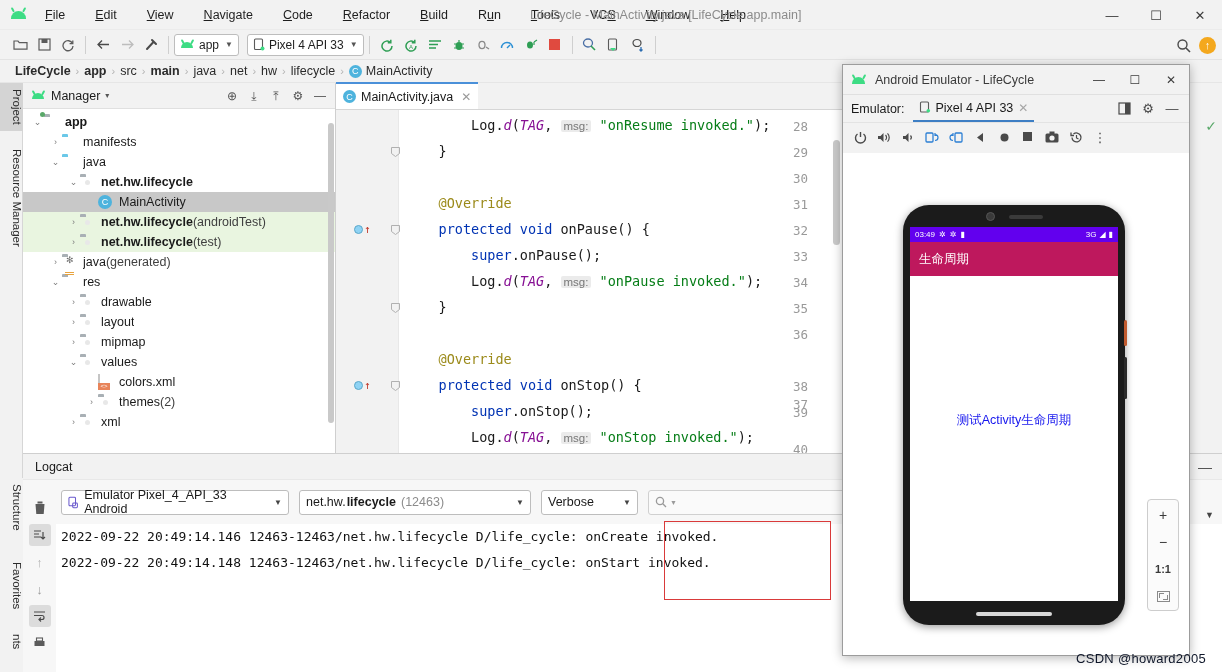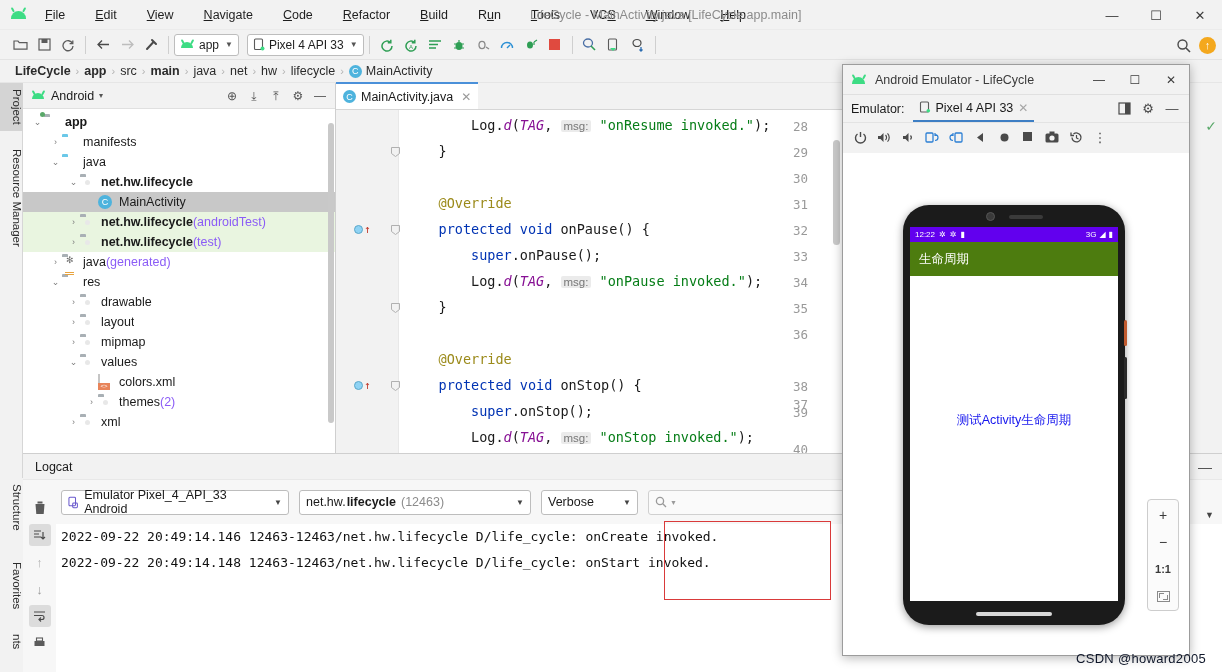--- a/index.html
+++ b/index.html
@@ -101,21 +101,21 @@
   }
   .projhead .lbl{ font-size:12.5px; }
   .projhead-icons{ margin-left:auto; display:flex; align-items:center; gap:2px; padding-right:5px;}
   .ph-ico{ width:20px;height:20px;display:flex;align-items:center;justify-content:center;
     color:#555; font-size:12px;}
   .tree { padding-top:3px; font-size:12.5px; overflow:hidden; height:343px;}
   .row { display:flex; align-items:center; height:20px; padding-right:4px; white-space:nowrap;}
   .row .arr{ width:13px; text-align:center; color:#7a7a7a; font-size:9px; flex:none;}
   .row .fico{ width:16px; height:14px; margin-right:5px; flex:none; position:relative;}
   .row .txt{ overflow:hidden; text-overflow:ellipsis;}
-  .row .muted{ color:#8b5cf6; }
+  .row .muted{ color:#404040; }
   .row.sel{ background:#c8c8c8; }
   .row.greenbg{ background:#e9f5e0; }
   .folder{
     width:15px;height:12px;background:#6bc8e8;border-radius:1px 2px 2px 2px;
     position:relative; top:1px;
   }
   .folder:before{content:"";position:absolute;left:0;top:-2px;width:6px;height:3px;background:#6bc8e8;border-radius:1px 1px 0 0;}
   .folder.pkg{ background:#a9b0b5;}
   .folder.pkg:after{content:"";position:absolute;left:5px;top:4px;width:5px;height:5px;border-radius:50%;background:#e8e8e8;}
   .folder.pkg:before{ background:#a9b0b5;}
@@ -239,21 +239,21 @@
   .phone-home{position:absolute;left:50%;bottom:9px;transform:translateX(-50%);
     width:76px;height:4px;border-radius:2px;background:#d8d8d8;}
   .pwr-btn{position:absolute;right:-2px;top:115px;width:3px;height:26px;background:#c05a2e;border-radius:2px;}
   .vol-btn{position:absolute;right:-2px;top:152px;width:3px;height:42px;background:#2b2b2b;border-radius:2px;}
   .statusbar{
     height:15px; background:#6200ee; display:flex; align-items:center;
     padding:0 5px; color:#fff; font-size:8px;
   }
   .sb-left{ display:flex; align-items:center; gap:4px;}
   .sb-right{ margin-left:auto; display:flex; align-items:center; gap:3px;}
-  .appbar{ height:34px; background:#4d7c0f; display:flex; align-items:center; padding-left:9px;
+  .appbar{ height:34px; background:#be185d; display:flex; align-items:center; padding-left:9px;
      color:#fff; font-size:12.5px;}
   .appbody{ position:relative; height:325px; background:#fff;}
   .app-center{
     position:absolute; left:0; right:0; top:136px; text-align:center;
     color:#1515ee; font-size:12.5px;
   }
 
   
   .zoomctl{
     position:absolute; right:10px; bottom:44px; width:32px; height:112px;
@@ -463,21 +463,21 @@
     <div class="vtab" style="top:60px;">Resource Manager</div>
   </div>
 
   <div class="projpanel">
     <div class="projhead">
       <div class="droid-logo" style="width:15px;height:13px;position:relative;margin:0 0 0 2px;">
         <div class="head" style="left:1px;top:4px;width:12px;height:6px;"></div>
         <div class="ear l" style="left:3px;top:1px;"></div>
           <div class="ear r" style="left:10px;top:1px;"></div>
       </div>
-      <span class="lbl">Android</span>
+      <span class="lbl">Manager</span>
       <span style="font-size:8px;color:#555;">▾</span>
       <div class="projhead-icons">
         <div class="ph-ico">⊕</div>
         <div class="ph-ico">⤓</div>
         <div class="ph-ico">⤒</div>
         <div class="ph-ico">⚙</div>
         <div class="ph-ico">—</div>
       </div>
     </div>
     <div class="tree" id="tree">
@@ -816,21 +816,21 @@
       <div class="phone">
         <div class="phone-notch">
           <div class="cam"></div>
           <div class="spk"></div>
         </div>
         <div class="pwr-btn"></div>
         <div class="vol-btn"></div>
         <div class="phone-screen">
           <div class="statusbar">
             <div class="sb-left">
-              <span>12:22</span>
+              <span>03:49</span>
               <span>✲</span>
               <span>✲</span>
               <span>▮</span>
             </div>
             <div class="sb-right">
               <span>3G</span>
               <span>◢</span>
               <span>▮</span>
             </div>
           </div>

